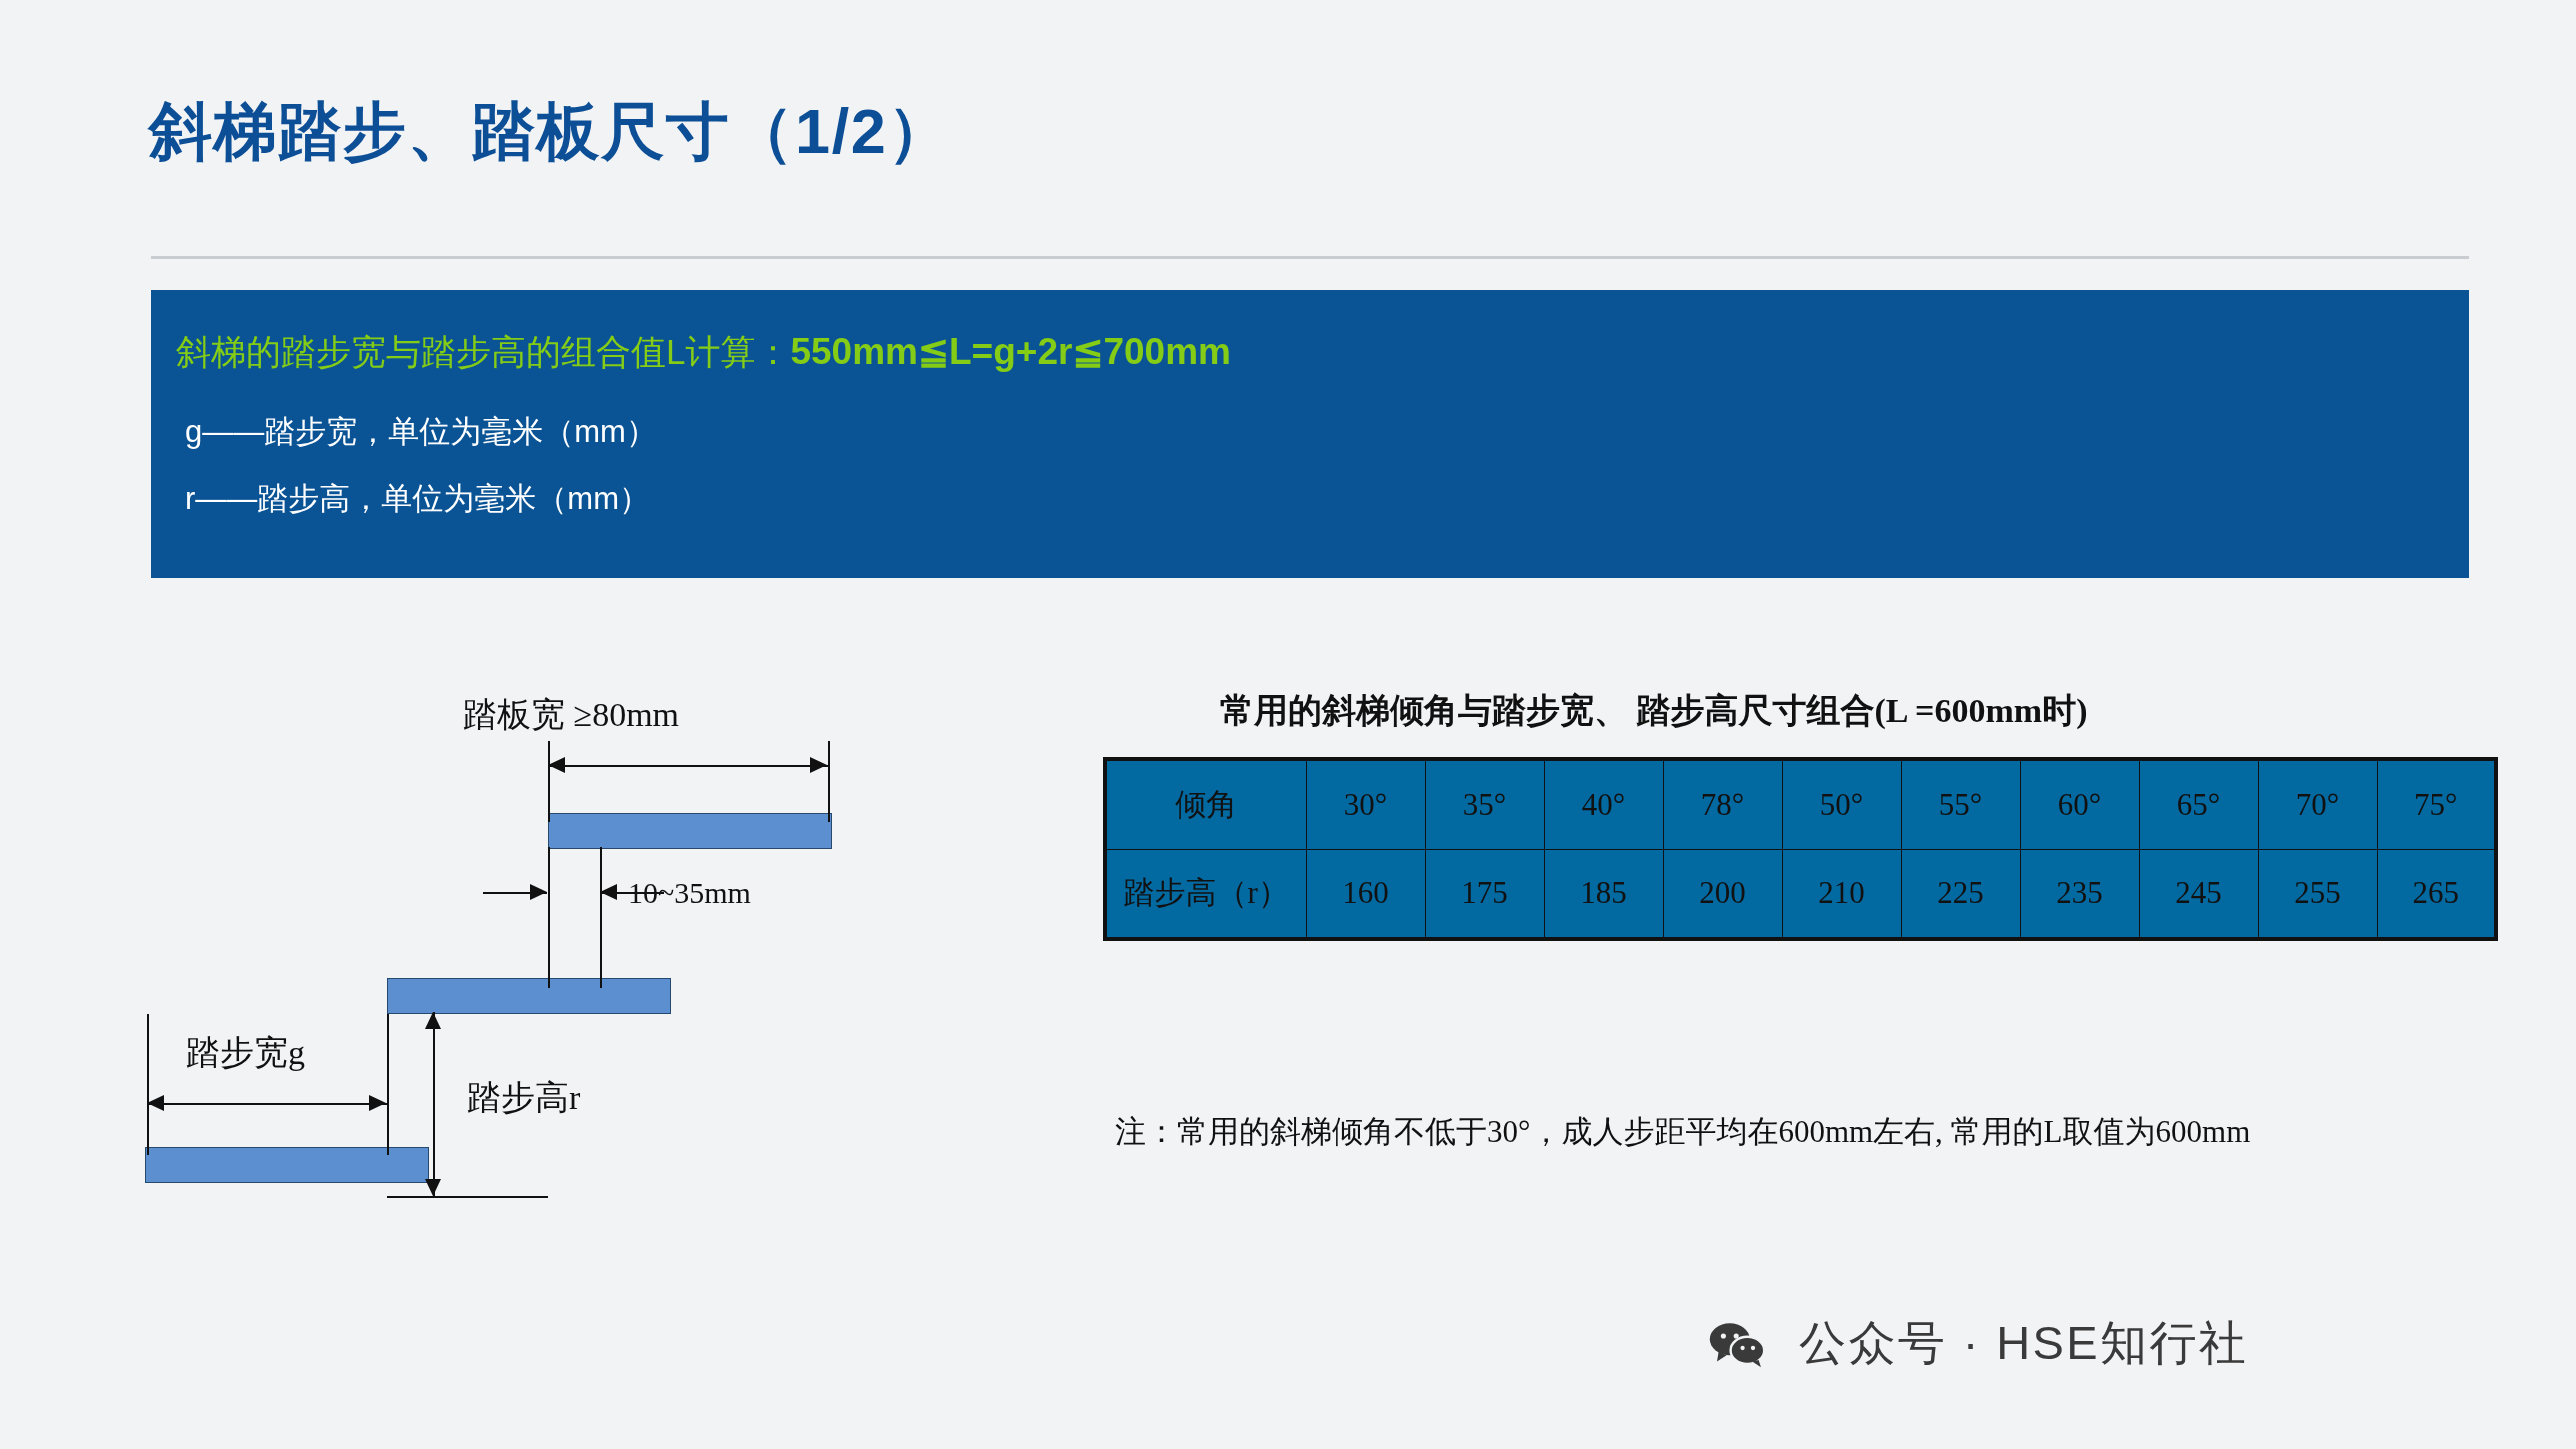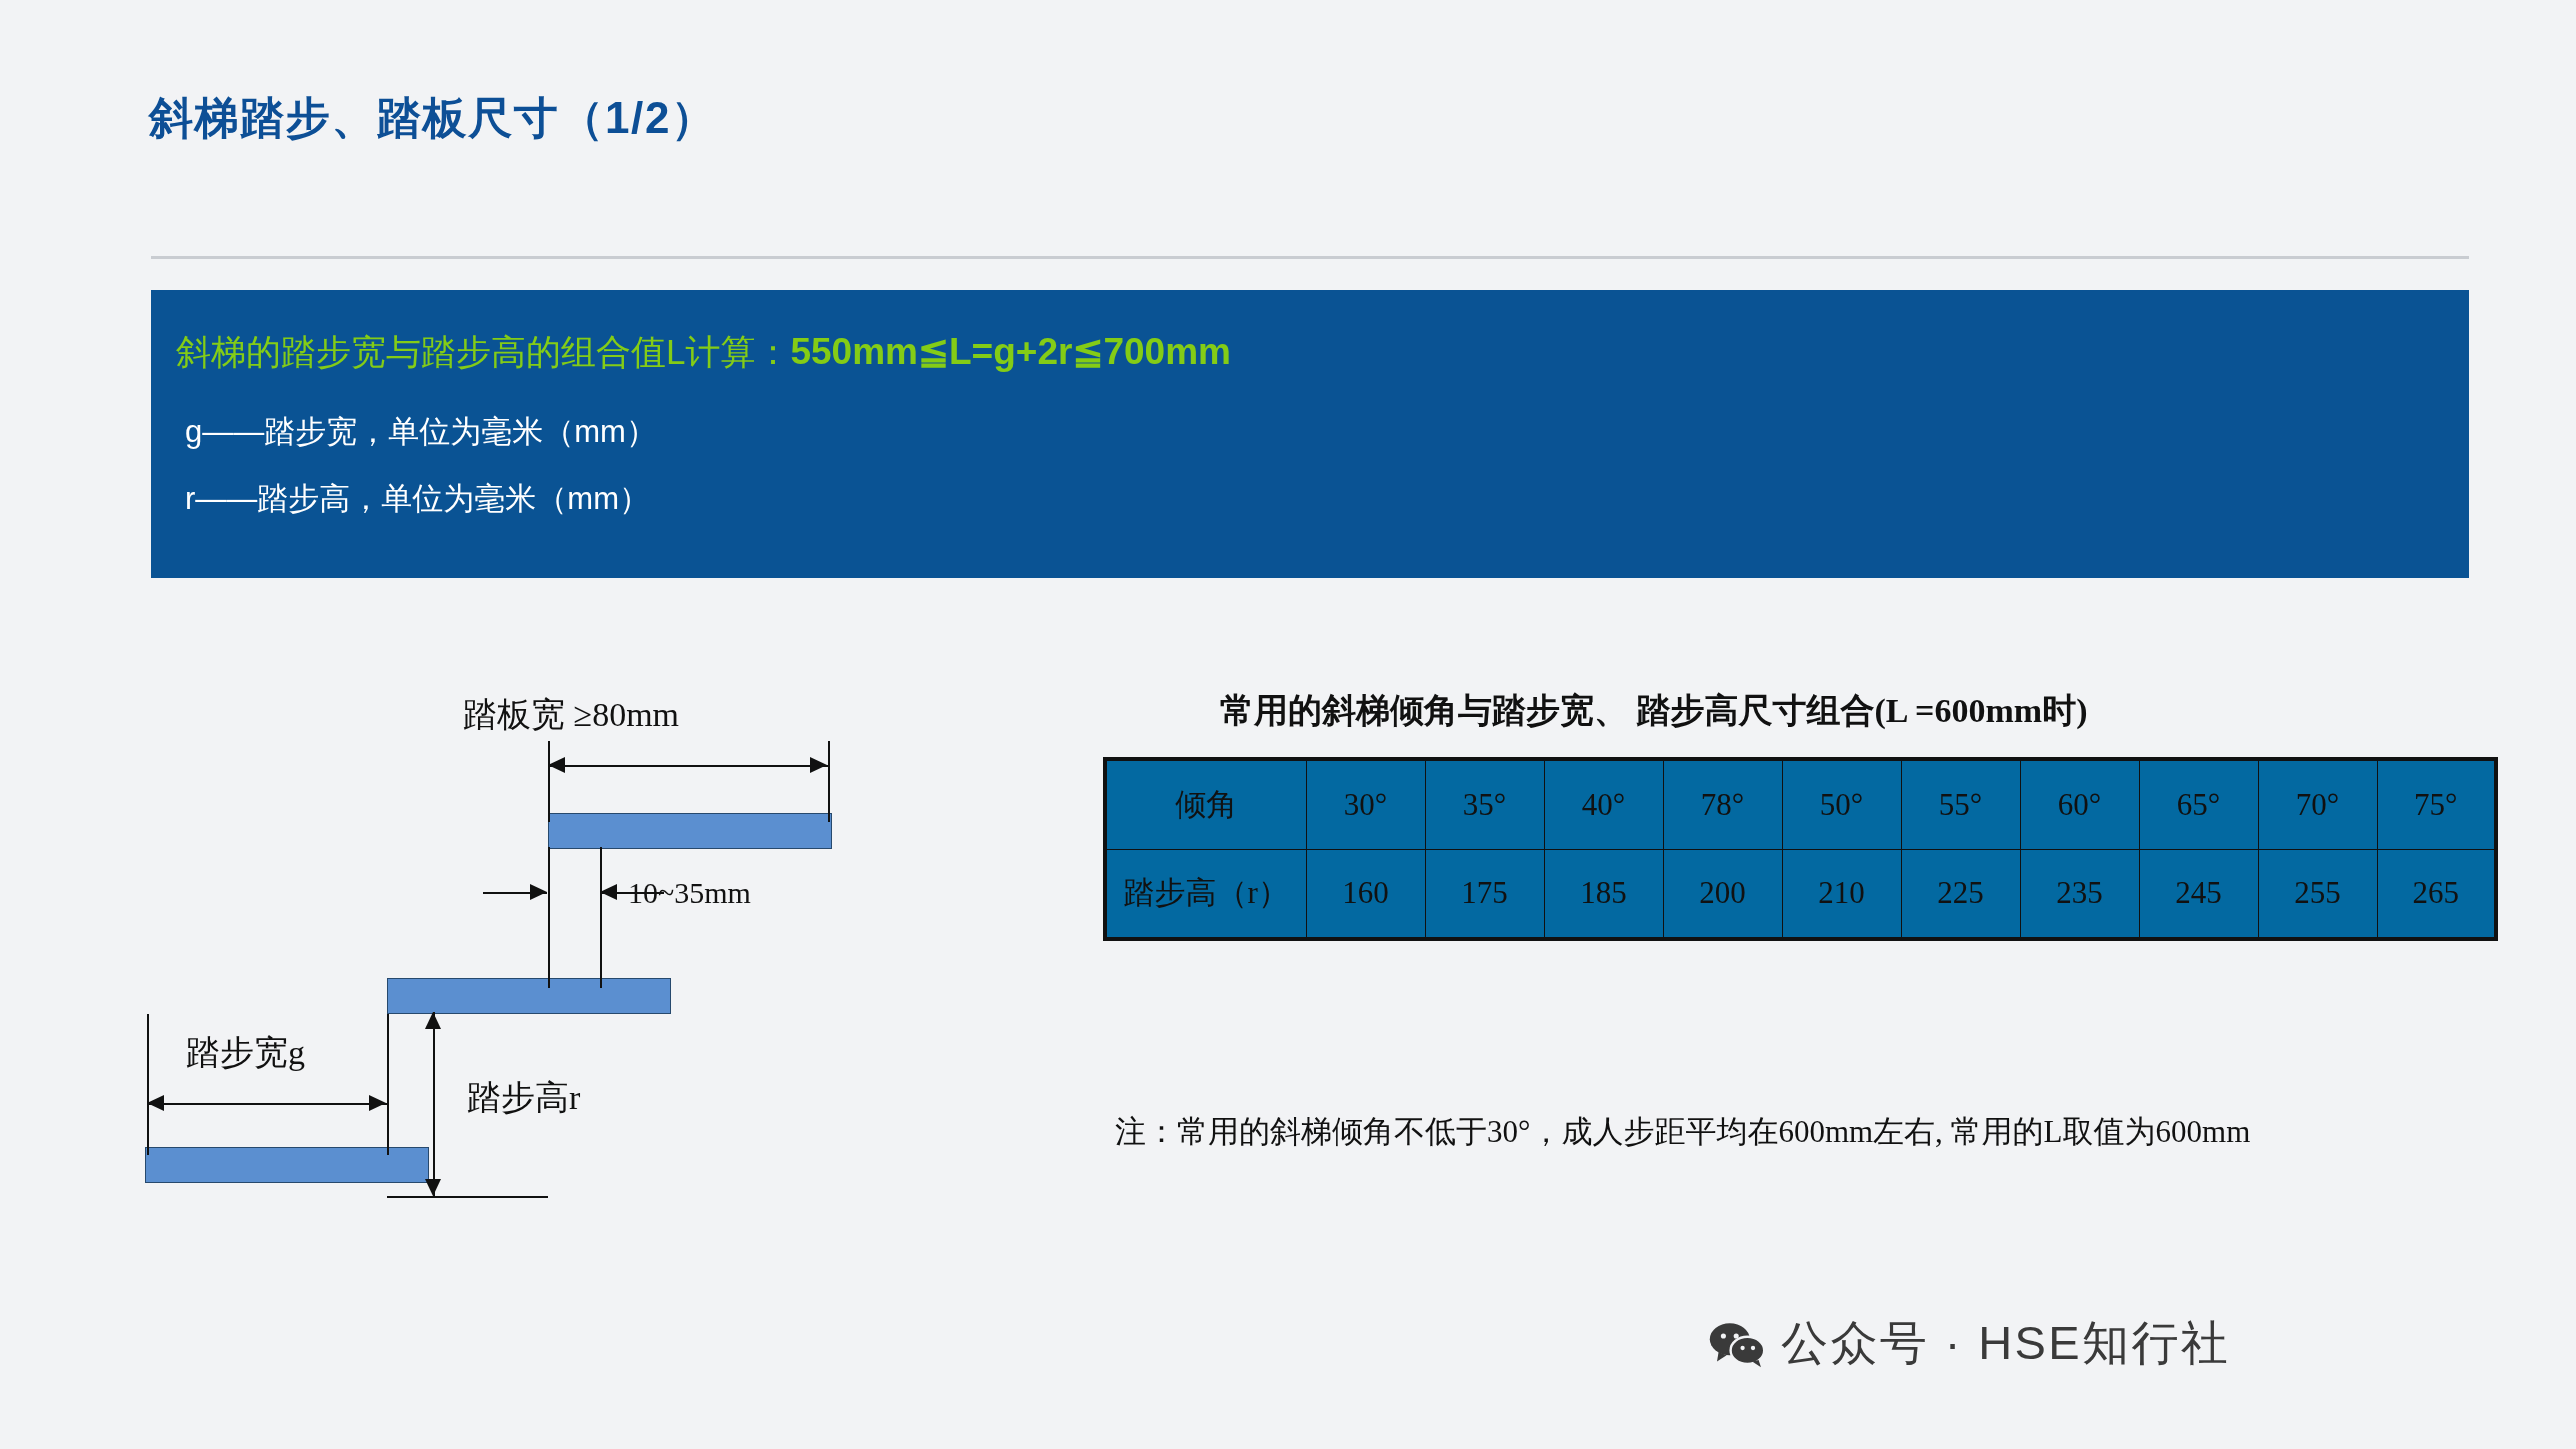--- a/index.html
+++ b/index.html
@@ -28,21 +28,21 @@
     width: 2576px;
     height: 1449px;
     background: #f2f3f5;
   }
 
   
   .page-title {
     position: absolute;
     left: 149px;
     top: 89px;
-    font-size: 44px;
+    font-size: 63px;
     font-weight: bold;
     color: #0d4f96;
     letter-spacing: 1.6px;
     white-space: nowrap;
     font-family: "Liberation Sans", sans-serif;
   }
   .title-rule {
     position: absolute;
     left: 151px;
     top: 256px;
@@ -185,21 +185,21 @@
     font-family: "Liberation Serif", serif;
   }
 
   
   .footer-wm {
     position: absolute;
     left: 1707px;
     top: 1312px;
     display: flex;
     align-items: center;
-    gap: 14px;
+    gap: 32px;
   }
   .wechat-icon {
     width: 60px;
     height: 48px;
     position: relative;
   }
   .footer-text {
     font-size: 47px;
     color: #3a3a3a;
     letter-spacing: 2.4px;

